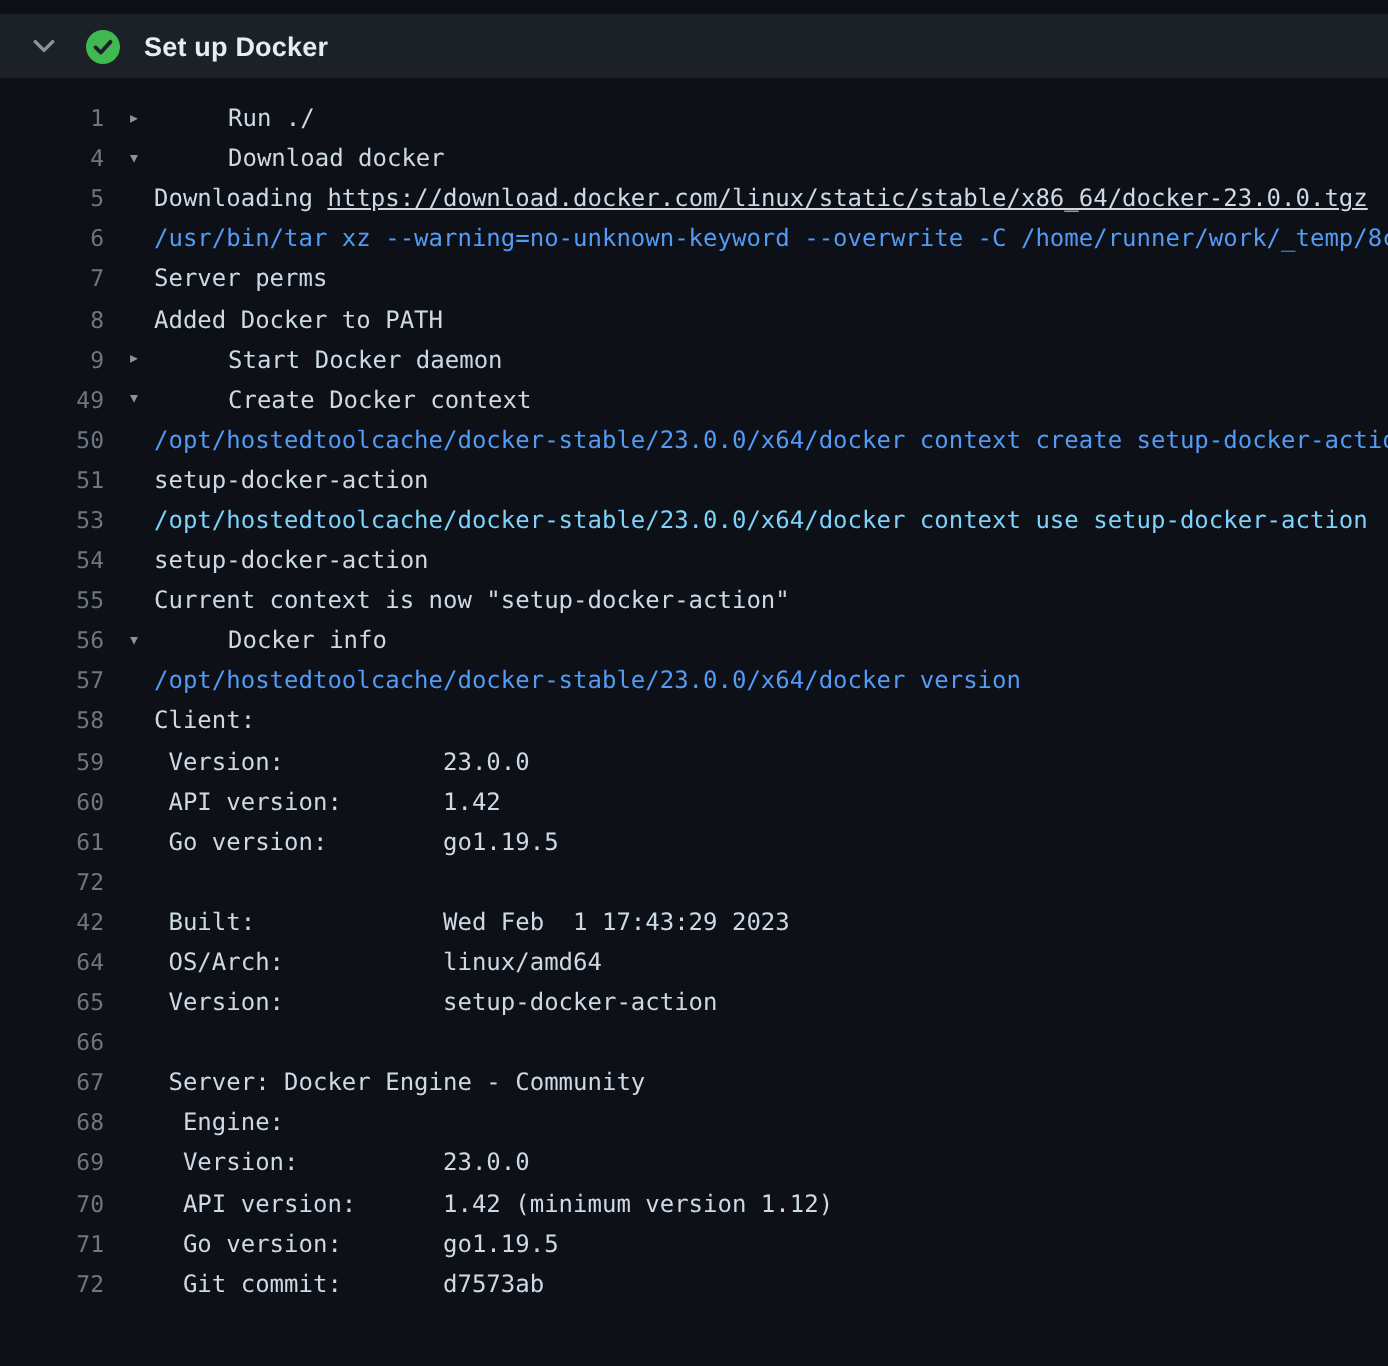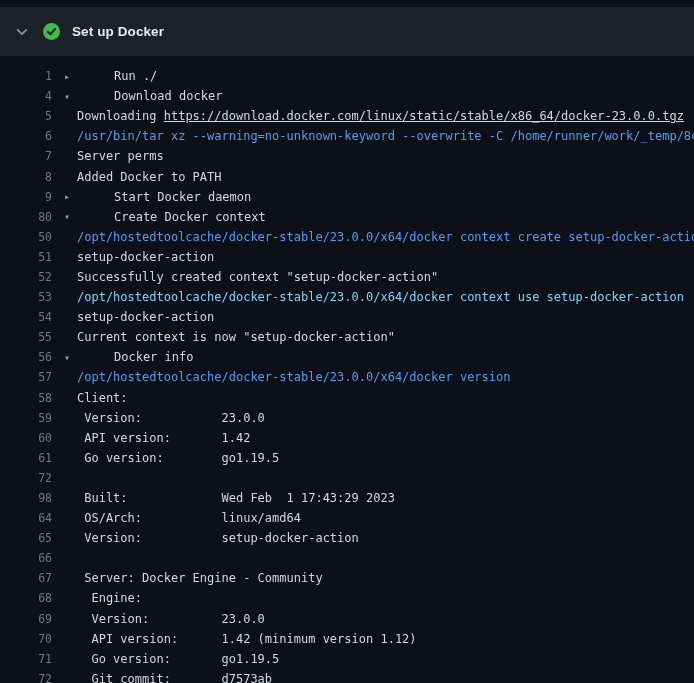--- a/index.html
+++ b/index.html
@@ -4,21 +4,21 @@
 <style>
   * { margin:0; padding:0; box-sizing:border-box; }
   html, body {
     width:694px; height:683px;
     background:#0d1117;
     overflow:hidden;
     font-family:"Liberation Sans", sans-serif;
   }
   .step-header {
     margin-top:7px;
-    height:49px;
+    height:32px;
     background:#1c2128;
     display:flex;
     align-items:center;
     padding:0 14px;
     cursor:pointer;
   }
   .chev { width:16px; height:16px; display:flex; align-items:center; justify-content:center; flex:none; }
   .check { width:17px; height:17px; margin-left:13px; display:flex; align-items:center; justify-content:center; flex:none; }
   .title {
     margin-left:12px;
@@ -84,35 +84,34 @@
   </div>
 
   <div class="log">
       <div class="log-line"><span class="line-num">1</span><span class="line-content"><span class="toggle">▸</span><span class="group-title">Run ./</span></span></div>
       <div class="log-line"><span class="line-num">4</span><span class="line-content"><span class="toggle">▾</span><span class="group-title">Download docker</span></span></div>
       <div class="log-line"><span class="line-num">5</span><span class="line-content"><span class="toggle"></span><span>Downloading </span><a class="loglink">https://download.docker.com/linux/static/stable/x86_64/docker-23.0.0.tgz</a></span></div>
       <div class="log-line"><span class="line-num">6</span><span class="line-content"><span class="toggle"></span><span style="color: rgb(83, 155, 245);">/usr/bin/tar xz --warning=no-unknown-keyword --overwrite -C /home/runner/work/_temp/8c93</span></span></div>
       <div class="log-line"><span class="line-num">7</span><span class="line-content"><span class="toggle"></span><span>Server perms</span></span></div>
       <div class="log-line"><span class="line-num">8</span><span class="line-content"><span class="toggle"></span><span>Added Docker to PATH</span></span></div>
       <div class="log-line"><span class="line-num">9</span><span class="line-content"><span class="toggle">▸</span><span class="group-title">Start Docker daemon</span></span></div>
-      <div class="log-line"><span class="line-num">80</span><span class="line-content"><span class="toggle">▾</span><span class="group-title">Create Docker context</span></span></div>
+      <div class="log-line"><span class="line-num">49</span><span class="line-content"><span class="toggle">▾</span><span class="group-title">Create Docker context</span></span></div>
       <div class="log-line"><span class="line-num">50</span><span class="line-content"><span class="toggle"></span><span style="color: rgb(83, 155, 245);">/opt/hostedtoolcache/docker-stable/23.0.0/x64/docker context create setup-docker-action </span></span></div>
       <div class="log-line"><span class="line-num">51</span><span class="line-content"><span class="toggle"></span><span>setup-docker-action</span></span></div>
-      <div class="log-line"><span class="line-num">52</span><span class="line-content"><span class="toggle"></span><span>Successfully created context "setup-docker-action"</span></span></div>
       <div class="log-line"><span class="line-num">53</span><span class="line-content"><span class="toggle"></span><span style="color: #7dd3fc;">/opt/hostedtoolcache/docker-stable/23.0.0/x64/docker context use setup-docker-action</span></span></div>
       <div class="log-line"><span class="line-num">54</span><span class="line-content"><span class="toggle"></span><span>setup-docker-action</span></span></div>
       <div class="log-line"><span class="line-num">55</span><span class="line-content"><span class="toggle"></span><span>Current context is now "setup-docker-action"</span></span></div>
       <div class="log-line"><span class="line-num">56</span><span class="line-content"><span class="toggle">▾</span><span class="group-title">Docker info</span></span></div>
       <div class="log-line"><span class="line-num">57</span><span class="line-content"><span class="toggle"></span><span style="color: rgb(83, 155, 245);">/opt/hostedtoolcache/docker-stable/23.0.0/x64/docker version</span></span></div>
       <div class="log-line"><span class="line-num">58</span><span class="line-content"><span class="toggle"></span><span>Client:</span></span></div>
       <div class="log-line"><span class="line-num">59</span><span class="line-content"><span class="toggle"></span><span> Version:           23.0.0</span></span></div>
       <div class="log-line"><span class="line-num">60</span><span class="line-content"><span class="toggle"></span><span> API version:       1.42</span></span></div>
       <div class="log-line"><span class="line-num">61</span><span class="line-content"><span class="toggle"></span><span> Go version:        go1.19.5</span></span></div>
       <div class="log-line"><span class="line-num">72</span></div>
-      <div class="log-line"><span class="line-num">98</span><span class="line-content"><span class="toggle"></span><span> Built:             Wed Feb  1 17:43:29 2023</span></span></div>
+      <div class="log-line"><span class="line-num">42</span><span class="line-content"><span class="toggle"></span><span> Built:             Wed Feb  1 17:43:29 2023</span></span></div>
       <div class="log-line"><span class="line-num">64</span><span class="line-content"><span class="toggle"></span><span> OS/Arch:           linux/amd64</span></span></div>
       <div class="log-line"><span class="line-num">65</span><span class="line-content"><span class="toggle"></span><span> Version:           setup-docker-action</span></span></div>
       <div class="log-line"><span class="line-num">66</span><span class="line-content"><span class="toggle"></span><span></span></span></div>
       <div class="log-line"><span class="line-num">67</span><span class="line-content"><span class="toggle"></span><span> Server: Docker Engine - Community</span></span></div>
       <div class="log-line"><span class="line-num">68</span><span class="line-content"><span class="toggle"></span><span>  Engine:</span></span></div>
       <div class="log-line"><span class="line-num">69</span><span class="line-content"><span class="toggle"></span><span>  Version:          23.0.0</span></span></div>
       <div class="log-line"><span class="line-num">70</span><span class="line-content"><span class="toggle"></span><span>  API version:      1.42 (minimum version 1.12)</span></span></div>
       <div class="log-line"><span class="line-num">71</span><span class="line-content"><span class="toggle"></span><span>  Go version:       go1.19.5</span></span></div>
       <div class="log-line"><span class="line-num">72</span><span class="line-content"><span class="toggle"></span><span>  Git commit:       d7573ab</span></span></div>
     </div>

